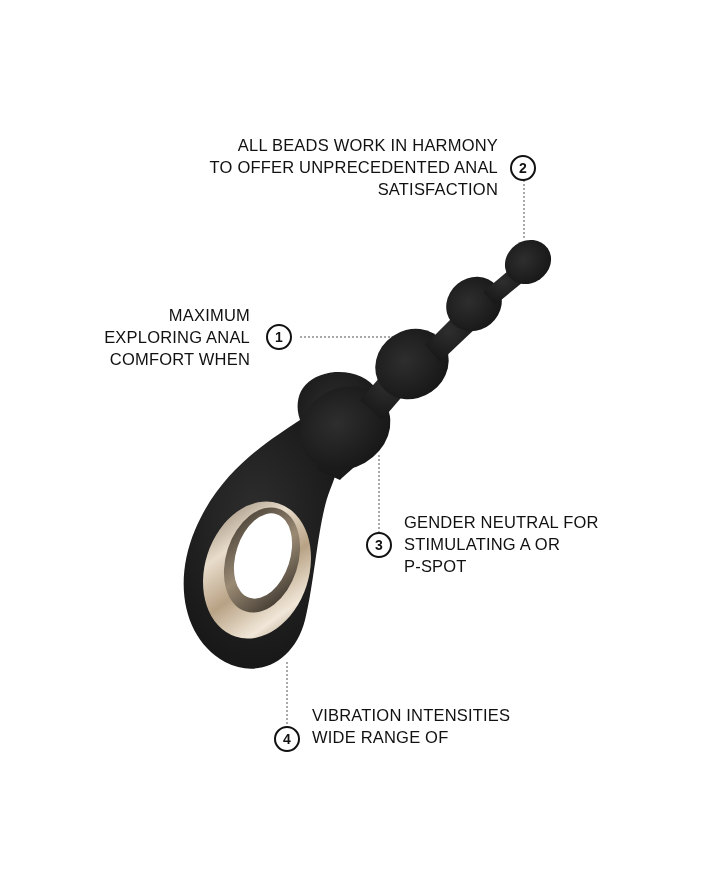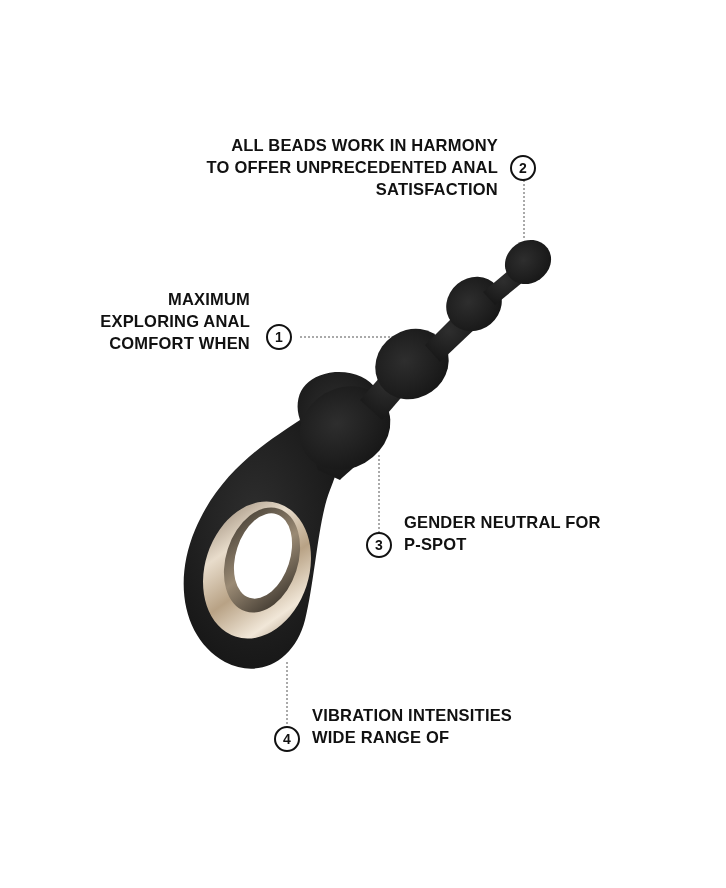--- a/index.html
+++ b/index.html
@@ -1,18 +1,18 @@
 <!DOCTYPE html>
 <html><head>
   <meta charset="utf-8">
   <style>
     html, body { margin: 0; padding: 0; background: #ffffff; }
     body { width: 726px; height: 888px; position: relative; overflow: hidden;
            font-family: "Liberation Sans", "DejaVu Sans", sans-serif; color: #111111; }
-    .callout-text { position: absolute; font-weight: 700; font-size: 16.5px; line-height: 22px;
+    .callout-text { position: absolute; font-weight: 400; font-size: 16.5px; line-height: 22px;
                     letter-spacing: 0.2px; text-transform: uppercase; white-space: nowrap; }
     .callout-text span { display: block; }
     .right-align { text-align: right; }
     .left-align { text-align: left; }
     .num-badge { position: absolute; width: 22px; height: 22px; border: 2px solid #111;
                  border-radius: 50%; font-weight: 700; font-size: 14px; line-height: 22px;
                  text-align: center; box-sizing: content-box; background: #fff; }
     .product { position: absolute; left: 0; top: 0; }
   </style>
 </head>
@@ -65,36 +65,37 @@
   </g>
 
   <g stroke="#555" stroke-width="1" stroke-dasharray="2 2" fill="none">
     <line x1="300" y1="337" x2="392" y2="337"></line>
     <line x1="524" y1="180" x2="524" y2="240"></line>
     <line x1="379" y1="455" x2="379" y2="532"></line>
     <line x1="287" y1="662" x2="287" y2="728"></line>
   </g>
 </svg>
 
-<div class="callout-text right-align" style="right:476px; top:288px;">
+<div class="callout-text right-align" style="right:476px; top:304px;">
   <span>MAXIMUM</span>
   <span>EXPLORING ANAL</span>
   <span>COMFORT WHEN</span>
 </div>
 <div class="num-badge" style="left:266px; top:324px;">1</div>
 
 <div class="callout-text right-align" style="right:228px; top:134px;">
   <span>ALL BEADS WORK IN HARMONY</span>
   <span>TO OFFER UNPRECEDENTED ANAL</span>
   <span>SATISFACTION</span>
 </div>
 <div class="num-badge" style="left:510px; top:155px;">2</div>
 
 <div class="callout-text left-align" style="left:404px; top:511px;">
   <span>GENDER NEUTRAL FOR</span>
+  <span>STIMULATING A OR</span>
   <span>P-SPOT</span>
 </div>
 <div class="num-badge" style="left:366px; top:532px;">3</div>
 
 <div class="callout-text left-align" style="left:312px; top:704px;">
   <span>VIBRATION INTENSITIES</span>
   <span>WIDE RANGE OF</span>
 </div>
 <div class="num-badge" style="left:274px; top:726px;">4</div>
 

